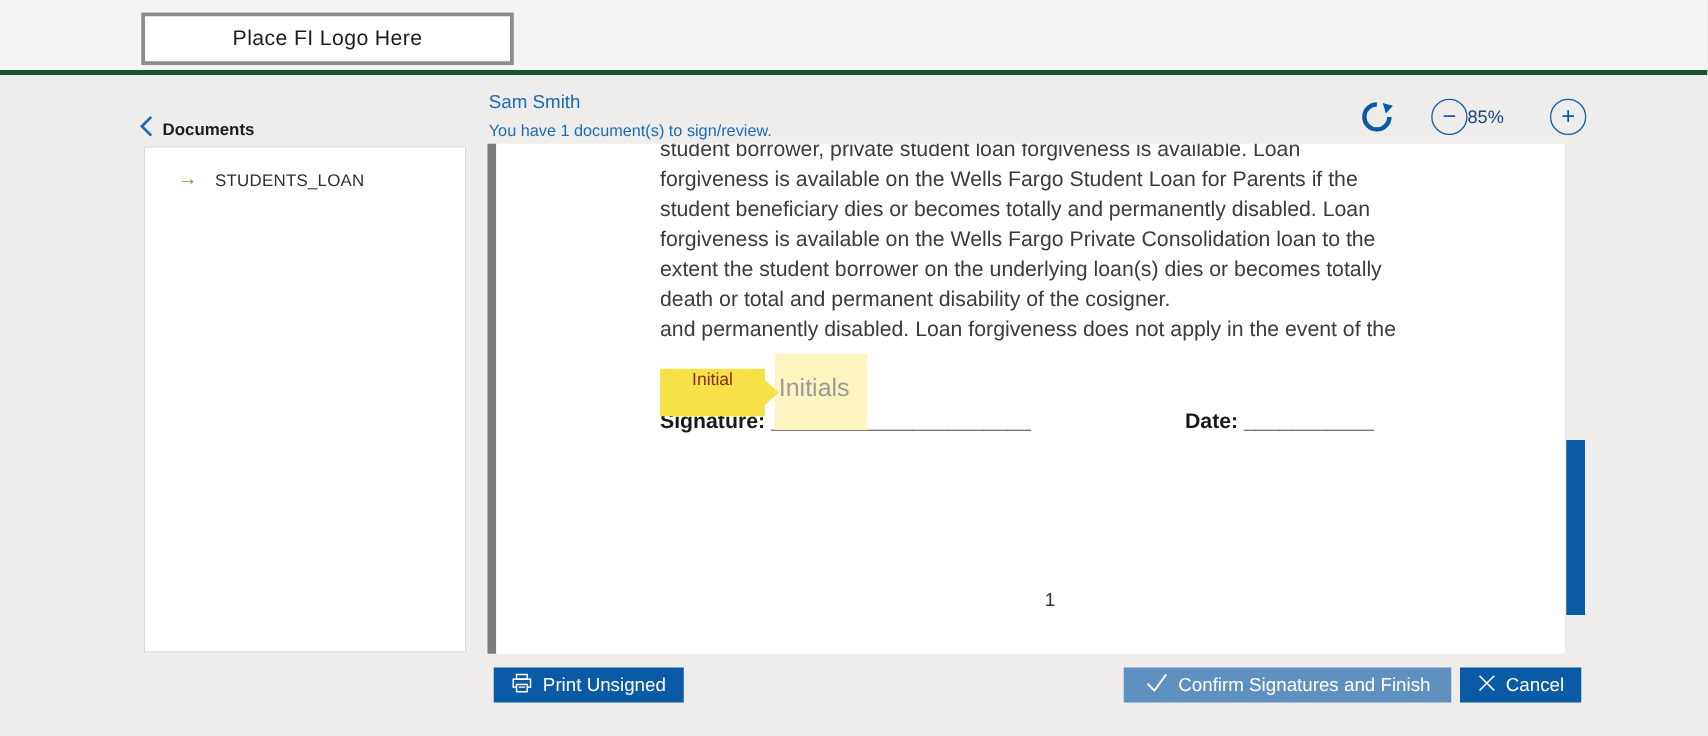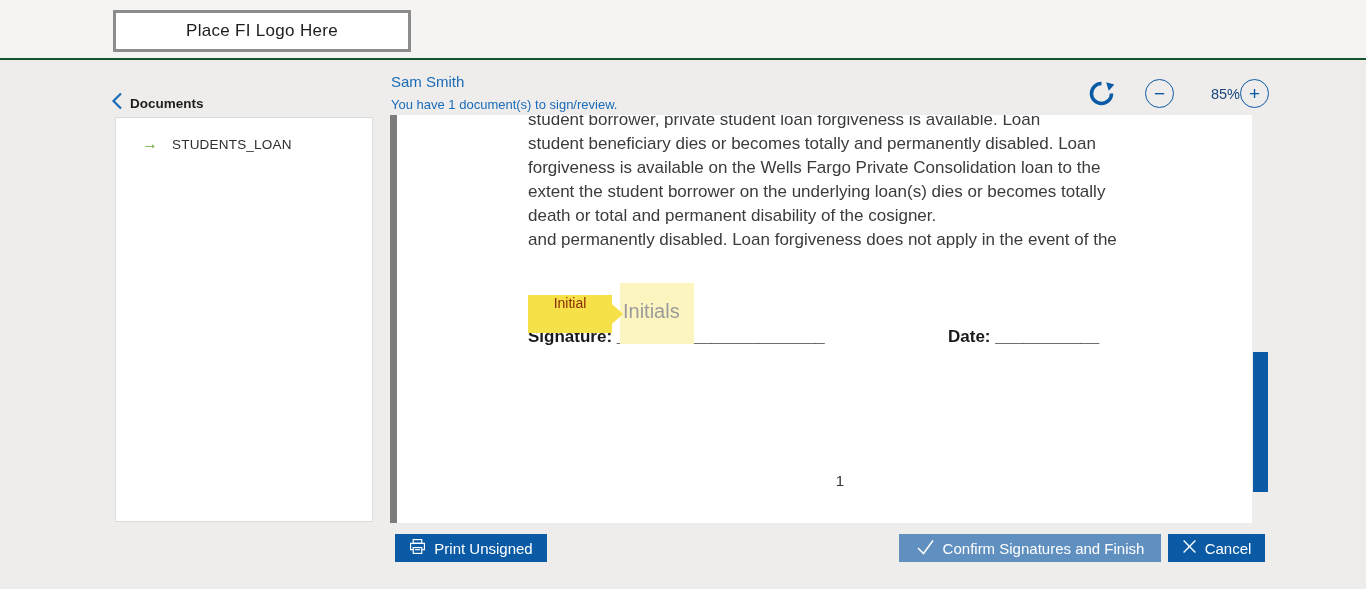--- a/index.html
+++ b/index.html
@@ -6,21 +6,21 @@
   html, body { width: 1366px; height: 589px; overflow: hidden; }
   body {
     font-family: "Liberation Sans", sans-serif;
     background: #eeedec;
     position: relative;
   }
 
   
   .top-strip {
     position: absolute; left: 0; top: 0; width: 1366px; height: 60px;
-    background: #f5f4f3; border-bottom: 2px solid #14532d;
+    background: #f5f4f3; border-bottom: 4px solid #14532d;
   }
   .logo-box {
     position: absolute; left: 113px; top: 10px; width: 298px; height: 42px;
     background: #ffffff; border: 3px solid #8c8c8c;
     display: flex; align-items: center; justify-content: center;
     font-size: 17px; color: #1c1c1c; letter-spacing: 0.3px;
   }
 
   
   .user-name {
@@ -44,21 +44,21 @@
   }
   .refresh-btn { width: 31px; height: 31px; cursor: pointer; }
   .circle-btn {
     width: 29px; height: 29px; border-radius: 50%;
     border: 1.5px solid #0b5aa5; color: #0b5aa5; background: transparent;
     font-size: 19px; font-weight: 400; line-height: 25px; text-align: center;
     cursor: pointer; font-family: "Liberation Sans", sans-serif;
   }
   .minus-btn { margin-left: 28px; }
   .zoom-level {
-    width: 66px; text-align: right; font-size: 14.5px; color: #17457c;
+    width: 66px; text-align: left; font-size: 14.5px; color: #17457c;
   }
 
   
   .sidebar-panel {
     position: absolute; left: 115px; top: 117px; width: 258px; height: 405px;
     background: #ffffff; border: 1px solid #dbdbdb;
   }
   .doc-item {
     display: flex; align-items: center; margin: 17px 0 0 26px; cursor: pointer;
   }
@@ -166,20 +166,21 @@
     <span class="arrow">→</span>
     <span class="doc-label">STUDENTS_LOAN</span>
   </div>
 </div>
 
 <div class="doc-left-bar"></div>
 
 <div class="doc-page">
   <div class="doc-text">
     <div>student borrower, private student loan forgiveness is available. Loan</div>
+    <div>forgiveness is available on the Wells Fargo Student Loan for Parents if the</div>
     <div>student beneficiary dies or becomes totally and permanently disabled. Loan</div>
     <div>forgiveness is available on the Wells Fargo Private Consolidation loan to the</div>
     <div>extent the student borrower on the underlying loan(s) dies or becomes totally</div>
     <div>death or total and permanent disability of the cosigner.</div>
     <div>and permanently disabled. Loan forgiveness does not apply in the event of the</div>
   </div>
 
   <div class="sig-row">
     <span>Signature:</span><span> ______________________</span>
     <span class="date-group">

